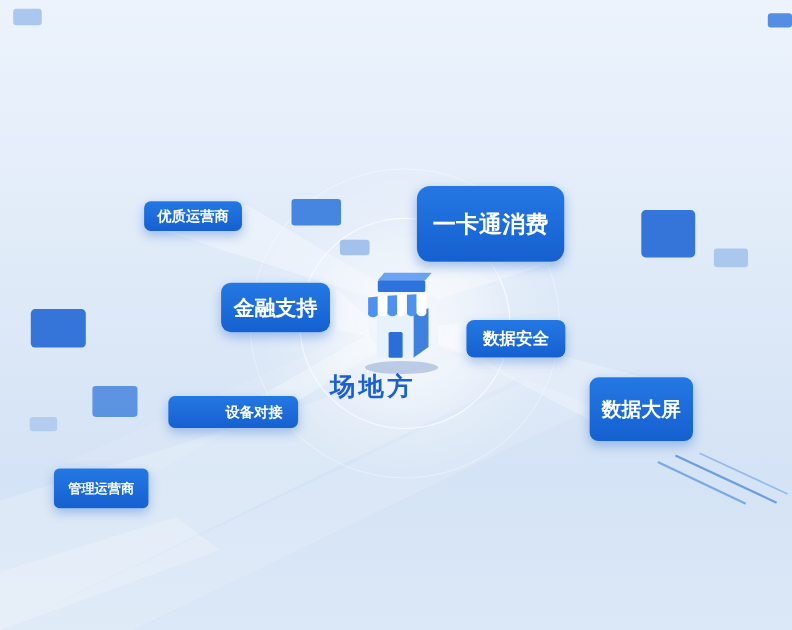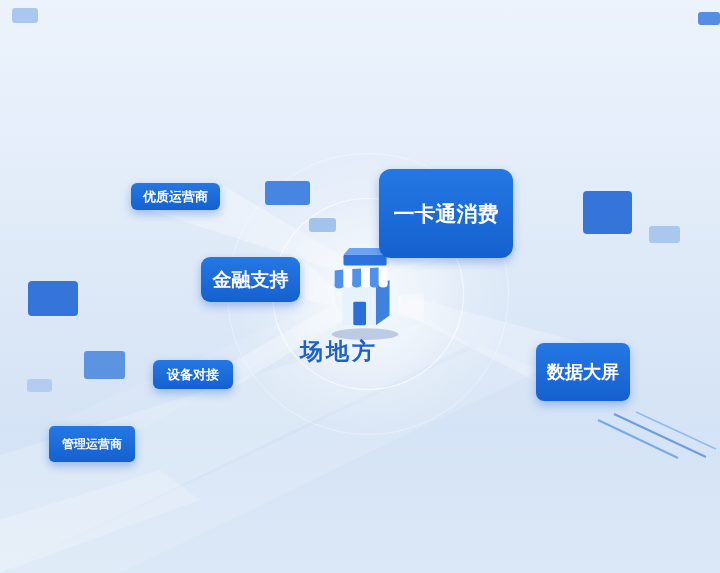--- a/index.html
+++ b/index.html
@@ -13,25 +13,25 @@
   svg.overlay{position:absolute;left:0;top:0;}
   
   .node{
     position:absolute;display:flex;align-items:center;justify-content:center;
     color:#ffffff;font-weight:bold;white-space:nowrap;
     background:linear-gradient(180deg,#2478e4 0%,#1560d0 100%);
     box-shadow:0 4px 10px rgba(21,95,208,0.35);
     cursor:pointer;
   }
   .n1{left:131px;top:183px;width:89px;height:27px;font-size:13px;border-radius:6px;}
-  .n2{left:379px;top:169px;width:134px;height:89px;font-size:21px;border-radius:12px;}
+  .n2{left:379px;top:169px;width:134px;height:69px;font-size:21px;border-radius:12px;}
   .n3{left:201px;top:257px;width:99px;height:45px;font-size:19px;border-radius:9px;}
   .n4{left:424px;top:291px;width:90px;height:34px;font-size:15px;border-radius:7px;}
   .n5{left:536px;top:343px;width:94px;height:58px;font-size:18px;border-radius:8px;}
-  .n6{left:153px;top:360px;width:80px;height:29px;font-size:13px;border-radius:6px;}
+  .n6{left:153px;top:360px;width:80px;height:29px;font-size:13px;border-radius:6px;padding-left:38px;}
   .n7{left:49px;top:426px;width:86px;height:36px;font-size:12px;border-radius:5px;}
   
   .deco{position:absolute;border-radius:3px;}
   .d1{left:265px;top:181px;width:45px;height:24px;background:#3a7ddd;opacity:.92;}
   .d2{left:309px;top:218px;width:27px;height:14px;background:#86aee6;opacity:.7;}
   .d3{left:583px;top:191px;width:49px;height:43px;background:#2b6ed6;opacity:.95;border-radius:4px;}
   .d4{left:649px;top:226px;width:31px;height:17px;background:#93b9ea;opacity:.7;}
   .d5{left:28px;top:281px;width:50px;height:35px;background:#2b6ed6;opacity:.95;border-radius:4px;}
   .d6{left:84px;top:351px;width:41px;height:28px;background:#4b87dd;opacity:.88;}
   .d7{left:27px;top:379px;width:25px;height:13px;background:#a3c3ee;opacity:.7;}
@@ -121,20 +121,23 @@
 
   <div class="node n1">
     <span>优质运营商</span>
   </div>
   <div class="node n2">
     <span>一卡通消费</span>
   </div>
   <div class="node n3">
     <span>金融支持</span>
   </div>
+  <div class="node n4">
+    <span>数据安全</span>
+  </div>
   <div class="node n5">
     <span>数据大屏</span>
   </div>
   <div class="node n6">
     <span>设备对接</span>
   </div>
   <div class="node n7">
     <span>管理运营商</span>
   </div>
 

